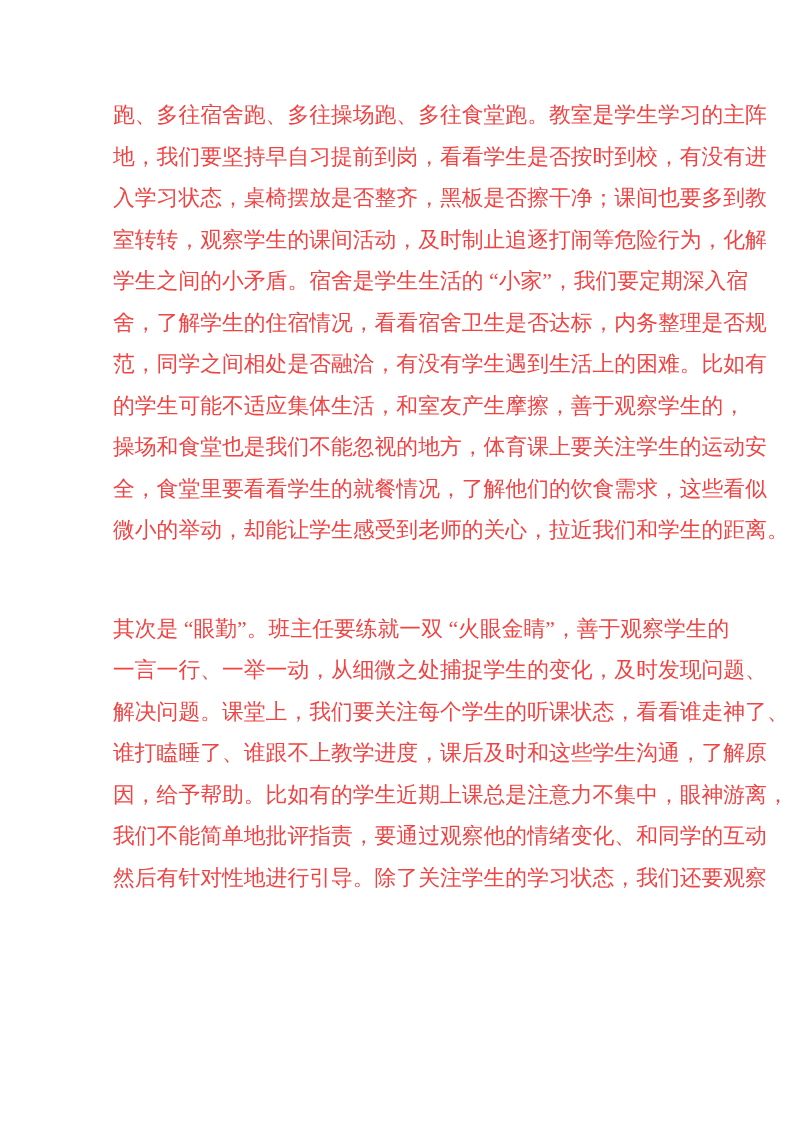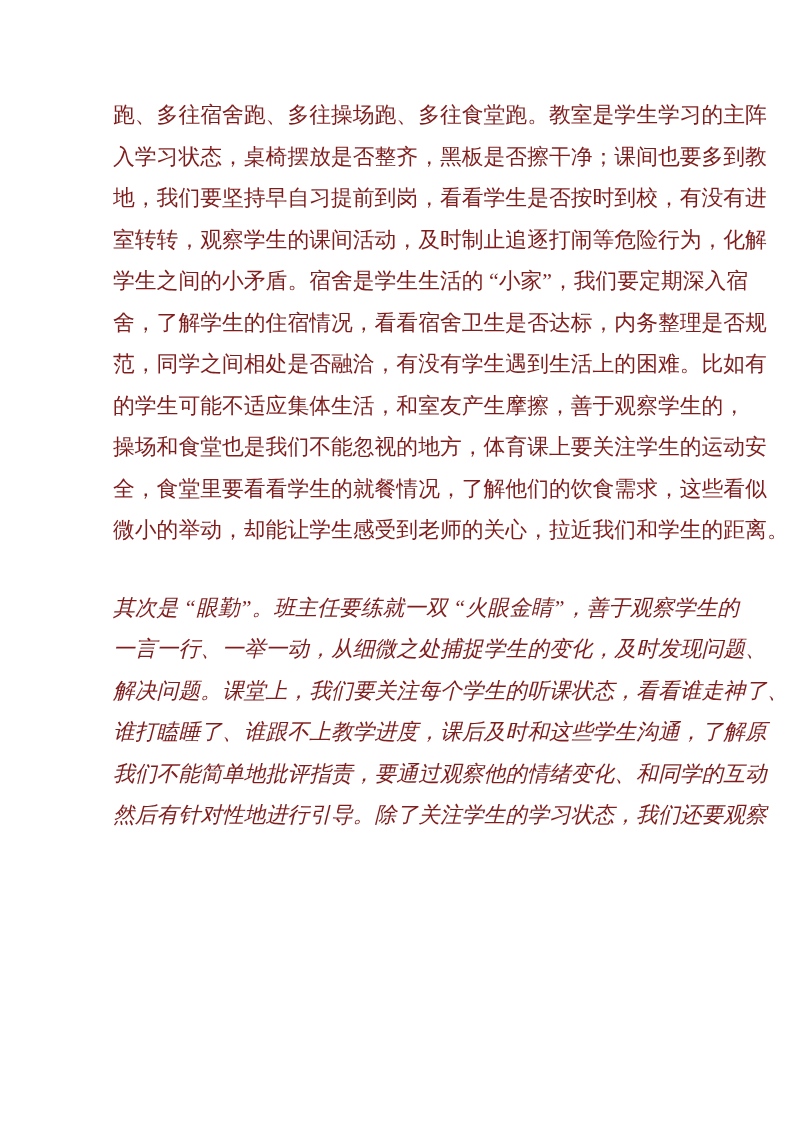--- a/index.html
+++ b/index.html
@@ -18,55 +18,55 @@
     box-sizing: border-box;
     width: 793px;
     height: 1122px;
     padding: 95px 113px 0 113px;
     background: #ffffff;
   }
   .paragraph {
     margin: 0;
   }
   .paragraph + .paragraph {
-    margin-top: 36px; 
-    font-style: italic;
+    margin-top: 57px; 
   }
   .line {
     font-size: 21.8px;
     line-height: 41.5px;
     white-space: nowrap;
     text-align: justify;
     text-align-last: justify;
     text-justify: inter-ideograph;
     letter-spacing: 0;
-    color: #7f1d1d;
+    color: #ef4444;
   }
 </style>
 </head>
 <body>
 
 <div class="doc-page">
 
   <div class="paragraph">
     <div class="line">跑、多往宿舍跑、多往操场跑、多往食堂跑。教室是学生学习的主阵</div>
+    <div class="line">地，我们要坚持早自习提前到岗，看看学生是否按时到校，有没有进</div>
     <div class="line">入学习状态，桌椅摆放是否整齐，黑板是否擦干净；课间也要多到教</div>
-    <div class="line">地，我们要坚持早自习提前到岗，看看学生是否按时到校，有没有进</div>
     <div class="line">室转转，观察学生的课间活动，及时制止追逐打闹等危险行为，化解</div>
     <div class="line">学生之间的小矛盾。宿舍是学生生活的 “小家”，我们要定期深入宿</div>
     <div class="line">舍，了解学生的住宿情况，看看宿舍卫生是否达标，内务整理是否规</div>
     <div class="line">范，同学之间相处是否融洽，有没有学生遇到生活上的困难。比如有</div>
     <div class="line">的学生可能不适应集体生活，和室友产生摩擦，善于观察学生的，</div>
     <div class="line">操场和食堂也是我们不能忽视的地方，体育课上要关注学生的运动安</div>
     <div class="line">全，食堂里要看看学生的就餐情况，了解他们的饮食需求，这些看似</div>
     <div class="line">微小的举动，却能让学生感受到老师的关心，拉近我们和学生的距离。</div>
   </div>
 
   <div class="paragraph">
     <div class="line">其次是 “眼勤”。班主任要练就一双 “火眼金睛”，善于观察学生的</div>
     <div class="line">一言一行、一举一动，从细微之处捕捉学生的变化，及时发现问题、</div>
     <div class="line">解决问题。课堂上，我们要关注每个学生的听课状态，看看谁走神了、</div>
     <div class="line">谁打瞌睡了、谁跟不上教学进度，课后及时和这些学生沟通，了解原</div>
+    <div class="line">因，给予帮助。比如有的学生近期上课总是注意力不集中，眼神游离，</div>
     <div class="line">我们不能简单地批评指责，要通过观察他的情绪变化、和同学的互动</div>
     <div class="line">然后有针对性地进行引导。除了关注学生的学习状态，我们还要观察</div>
   </div>
 
 </div>
 
 </body></html>

